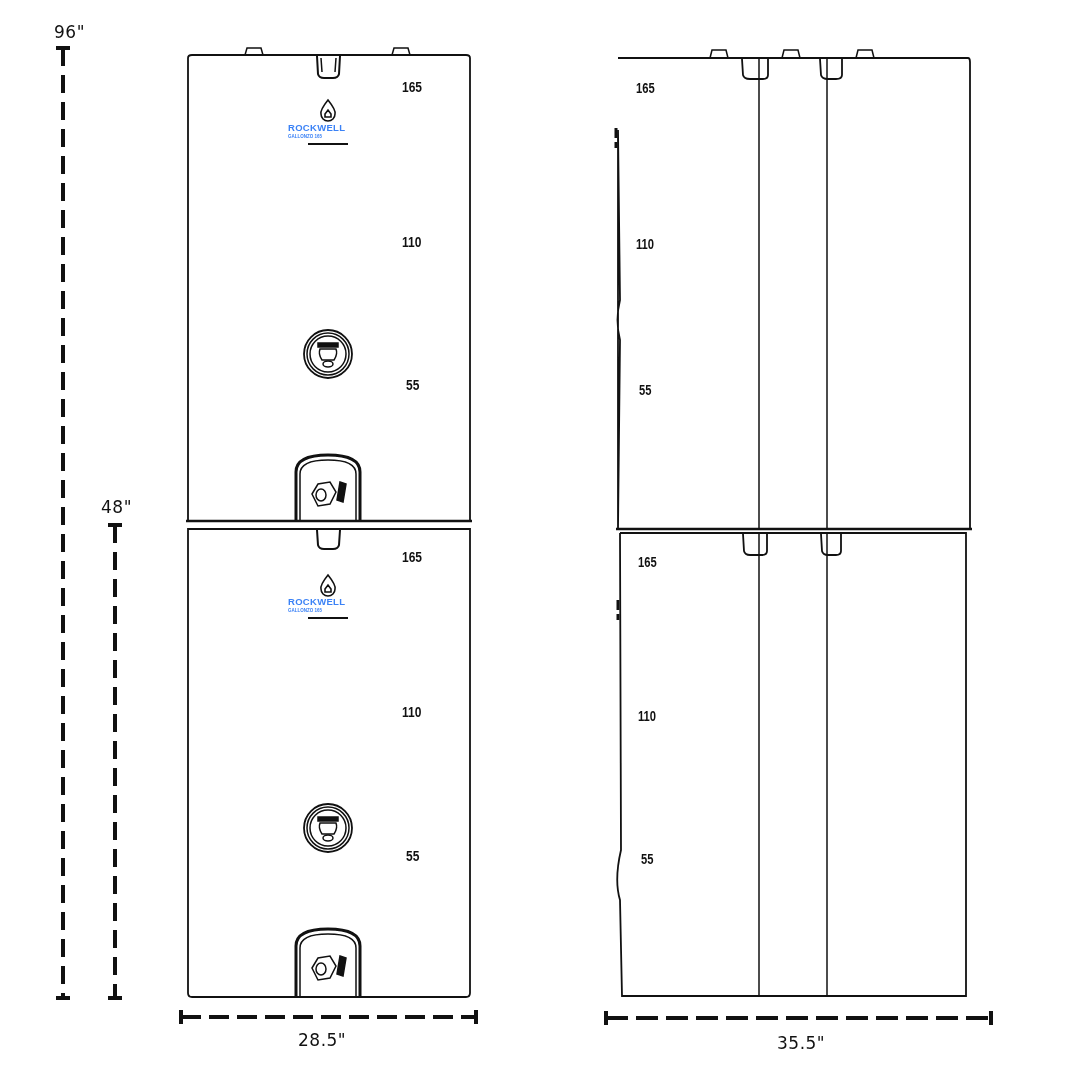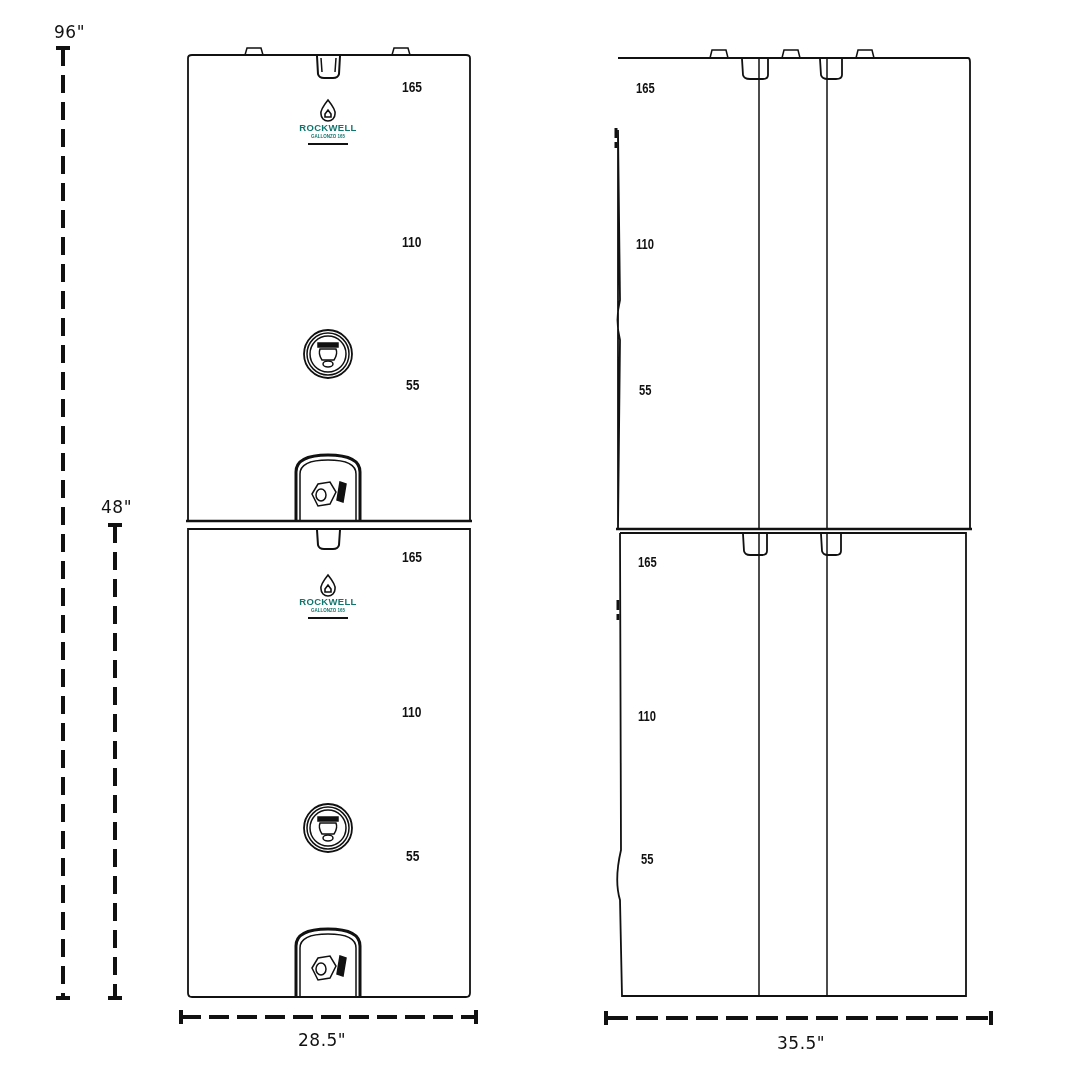--- a/index.html
+++ b/index.html
@@ -1,20 +1,20 @@
 <!DOCTYPE html>
 <html><head>
 <meta charset="utf-8">
 <style>
   html, body { margin:0; padding:0; background:#ffffff; }
   body { width:1080px; height:1080px; position:relative; overflow:hidden; font-family:"DejaVu Sans", sans-serif; }
   .dim-label { position:absolute; font-family:"DejaVu Sans", sans-serif; font-size:17px; color:#111; letter-spacing:0.5px; }
   .mark { position:absolute; font-family:"Liberation Sans", sans-serif; font-weight:bold; font-size:15px; color:#111; transform:scaleX(0.8); transform-origin:left top; }
   .mark.small { font-size:14px; }
-  .brand { position:absolute; text-align:center; color:#0f766e; }
+  .brand { position:absolute; text-align:left; color:#3b82f6; }
   .brand .name { font-family:"Liberation Sans", sans-serif; font-weight:bold; font-size:9.5px; letter-spacing:0.3px; }
   .brand .sub { font-family:"Liberation Sans", sans-serif; font-weight:bold; font-size:4.5px; margin-top:1px; }
   .brand .rule { width:40px; height:1.5px; background:#111; margin:4px auto 0; }
   svg { position:absolute; left:0; top:0; }
 </style>
 </head>
 <body>
 
 <svg width="1080" height="1080" viewBox="0 0 1080 1080">
   <g fill="none" stroke="#111" stroke-width="1.5">

